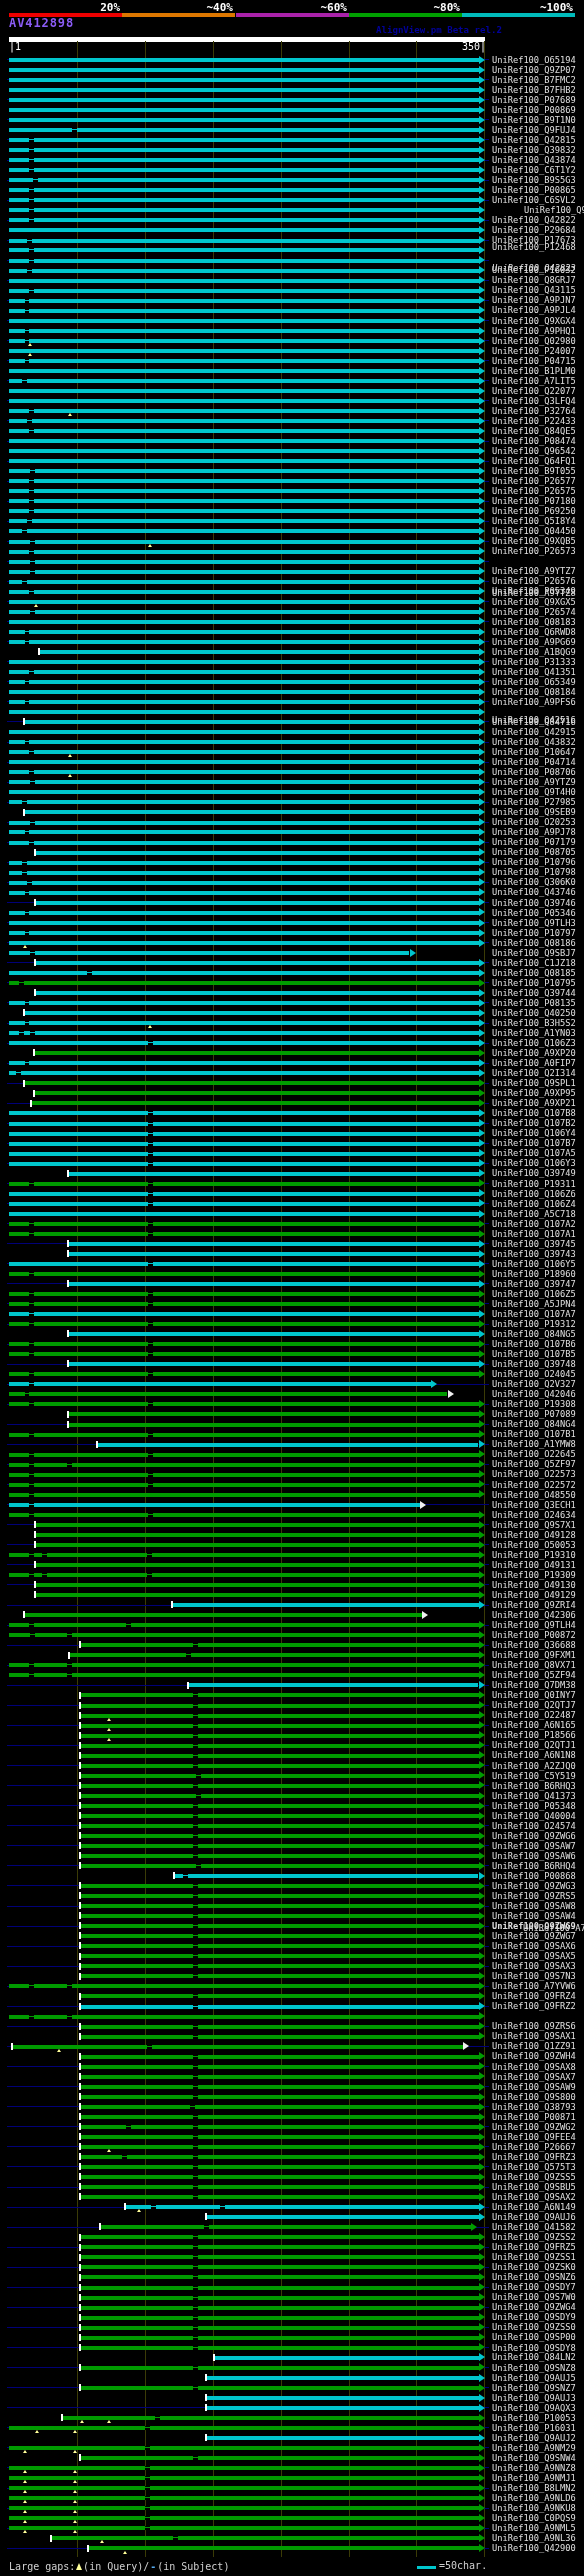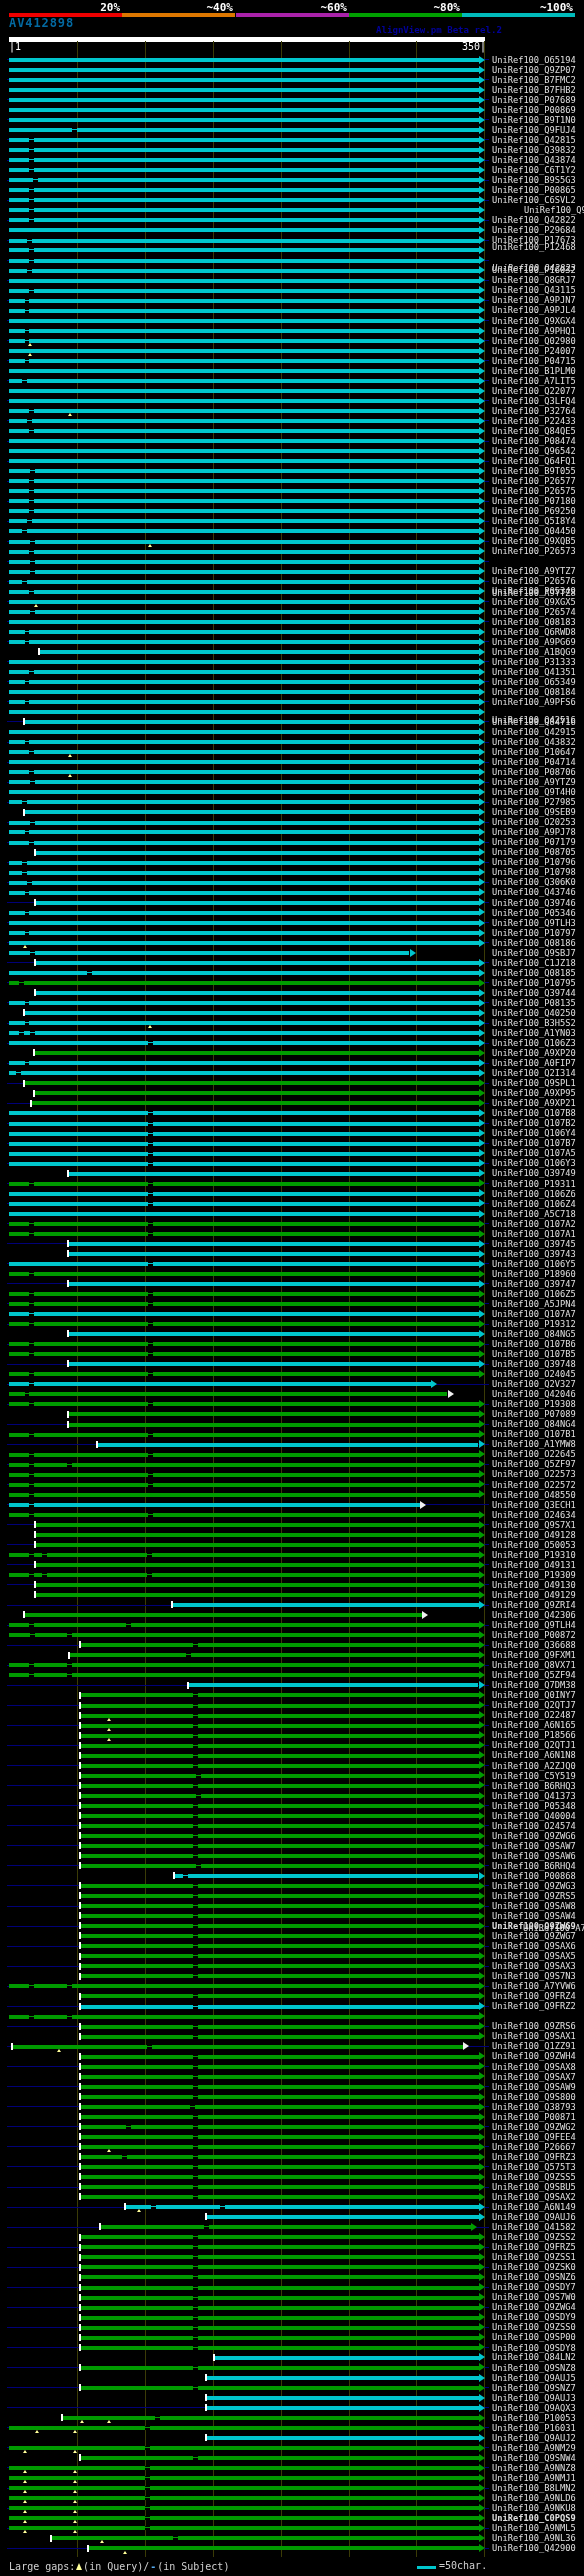--- a/index.html
+++ b/index.html
@@ -1,20 +1,20 @@
 <!DOCTYPE html>
 <html style="font-size:14.6px"><head>
 <meta charset="utf-8">
 <style>
   html,body{margin:0;padding:0;background:#000;}
   #canvas{position:relative;width:585px;height:2576px;background:#000;overflow:hidden;
           font-family:"DejaVu Sans Mono",monospace;}
   .scale-seg{position:absolute;top:12.8px;height:4.6px;}
   .scale-lab{position:absolute;top:0.9px;height:12px;font-size:11px;font-weight:bold;color:#fff;text-align:right;}
-  #query-title{position:absolute;left:9.1px;top:16.4px;font-size:12px;font-weight:bold;color:#0369a1;letter-spacing:0.9px;}
+  #query-title{position:absolute;left:9.1px;top:16.4px;font-size:12px;font-weight:bold;color:#8b5cf6;letter-spacing:0.9px;}
   #watermark{position:absolute;left:376px;top:25px;font-size:9.1px;color:#000099;font-weight:bold;}
   #ruler-bar{position:absolute;left:9.1px;top:37px;width:476px;height:4.6px;background:#fff;}
   .ruler-num{position:absolute;top:41px;font-size:10px;color:#fff;height:11px;}
   .grid-line{position:absolute;top:41px;width:0.9px;height:2516px;background:#3b3b06;}
   .row-baseline{position:absolute;height:0.9px;background:#000078;}
   .hit-bar{position:absolute;height:3.7px;}
   .start-tick{position:absolute;width:1.8px;height:7.3px;background:#fff;}
   .gap-break{position:absolute;width:4.6px;height:3.7px;background:#000;}
   .gap-line{position:absolute;width:4.6px;height:0.9px;}
   .arrow{position:absolute;width:0;height:0;border-top:4.1px solid transparent;border-bottom:4.1px solid transparent;}
@@ -2175,21 +2175,21 @@
         <div class="hit-label" style="top: 2503px;">UniRef100_A9NKU8</div>
       </div>
       <div>
         <div class="hit-bar" style="left: 9.1px; width: 470px; top: 2516px; background: rgb(0, 155, 0);"></div>
         <div class="gap-break" style="left: 145px; top: 2516px;">
           <div class="gap-line" style="left: 0px; top: 1.4px; background: rgb(0, 155, 0);"></div>
         </div>
         <div class="arrow" style="left: 479px; top: 2514px; border-left: 6.4px solid rgb(0, 155, 0);"></div>
         <div class="qgap-tri" style="left: 23px; top: 2520px;"></div>
         <div class="qgap-tri" style="left: 73px; top: 2520px;"></div>
-        <div class="hit-label" style="top: 2513px; font-weight: bold;">UniRef100_C0PQS9</div>
+        <div class="hit-label" style="top: 2513px;">UniRef100_C0PQS9</div>
       </div>
       <div>
         <div class="row-baseline" style="left: 7.3px; width: 482px; top: 2528px;"></div>
         <div class="hit-bar" style="left: 9.1px; width: 470px; top: 2526px; background: rgb(0, 155, 0);"></div>
         <div class="gap-break" style="left: 145px; top: 2526px;">
           <div class="gap-line" style="left: 0px; top: 1.4px; background: rgb(0, 155, 0);"></div>
         </div>
         <div class="arrow" style="left: 479px; top: 2524px; border-left: 6.4px solid rgb(0, 155, 0);"></div>
         <div class="qgap-tri" style="left: 23px; top: 2530px;"></div>
         <div class="qgap-tri" style="left: 73px; top: 2530px;"></div>

